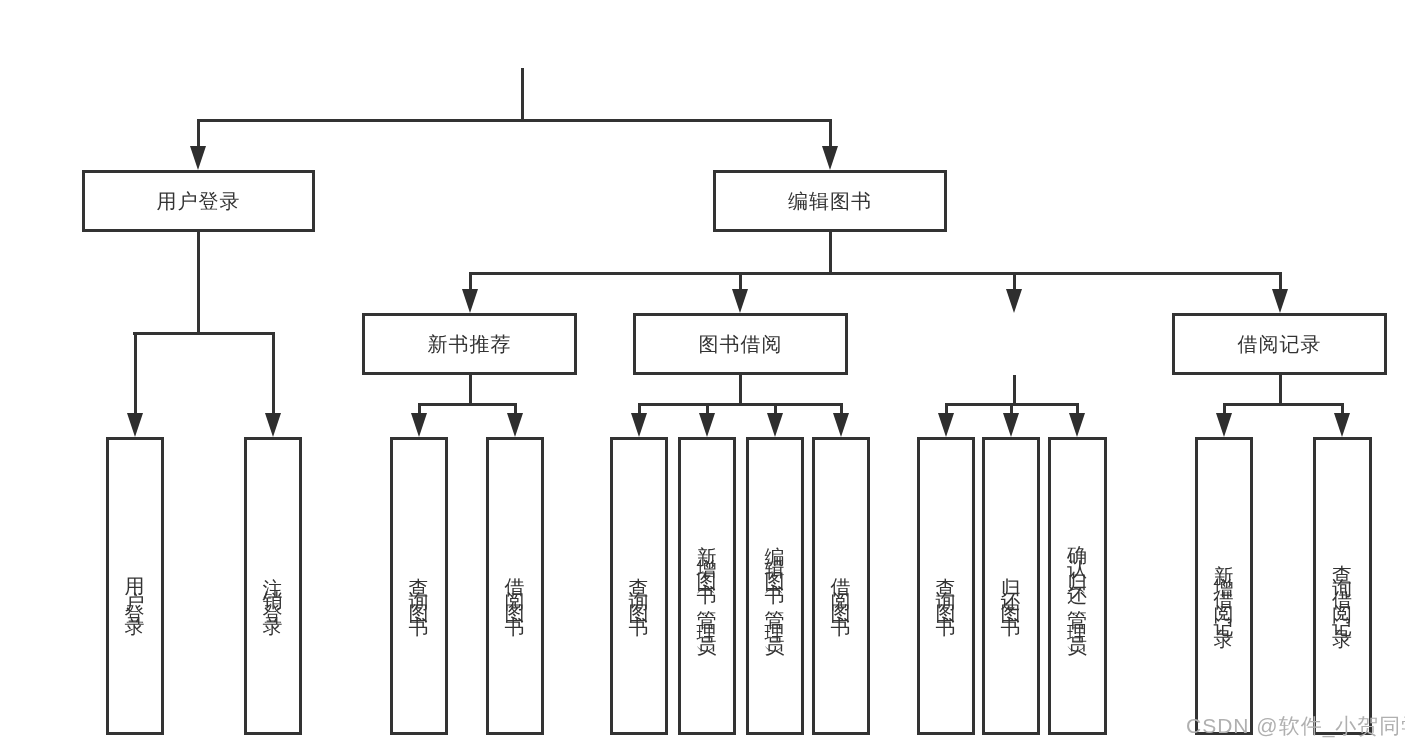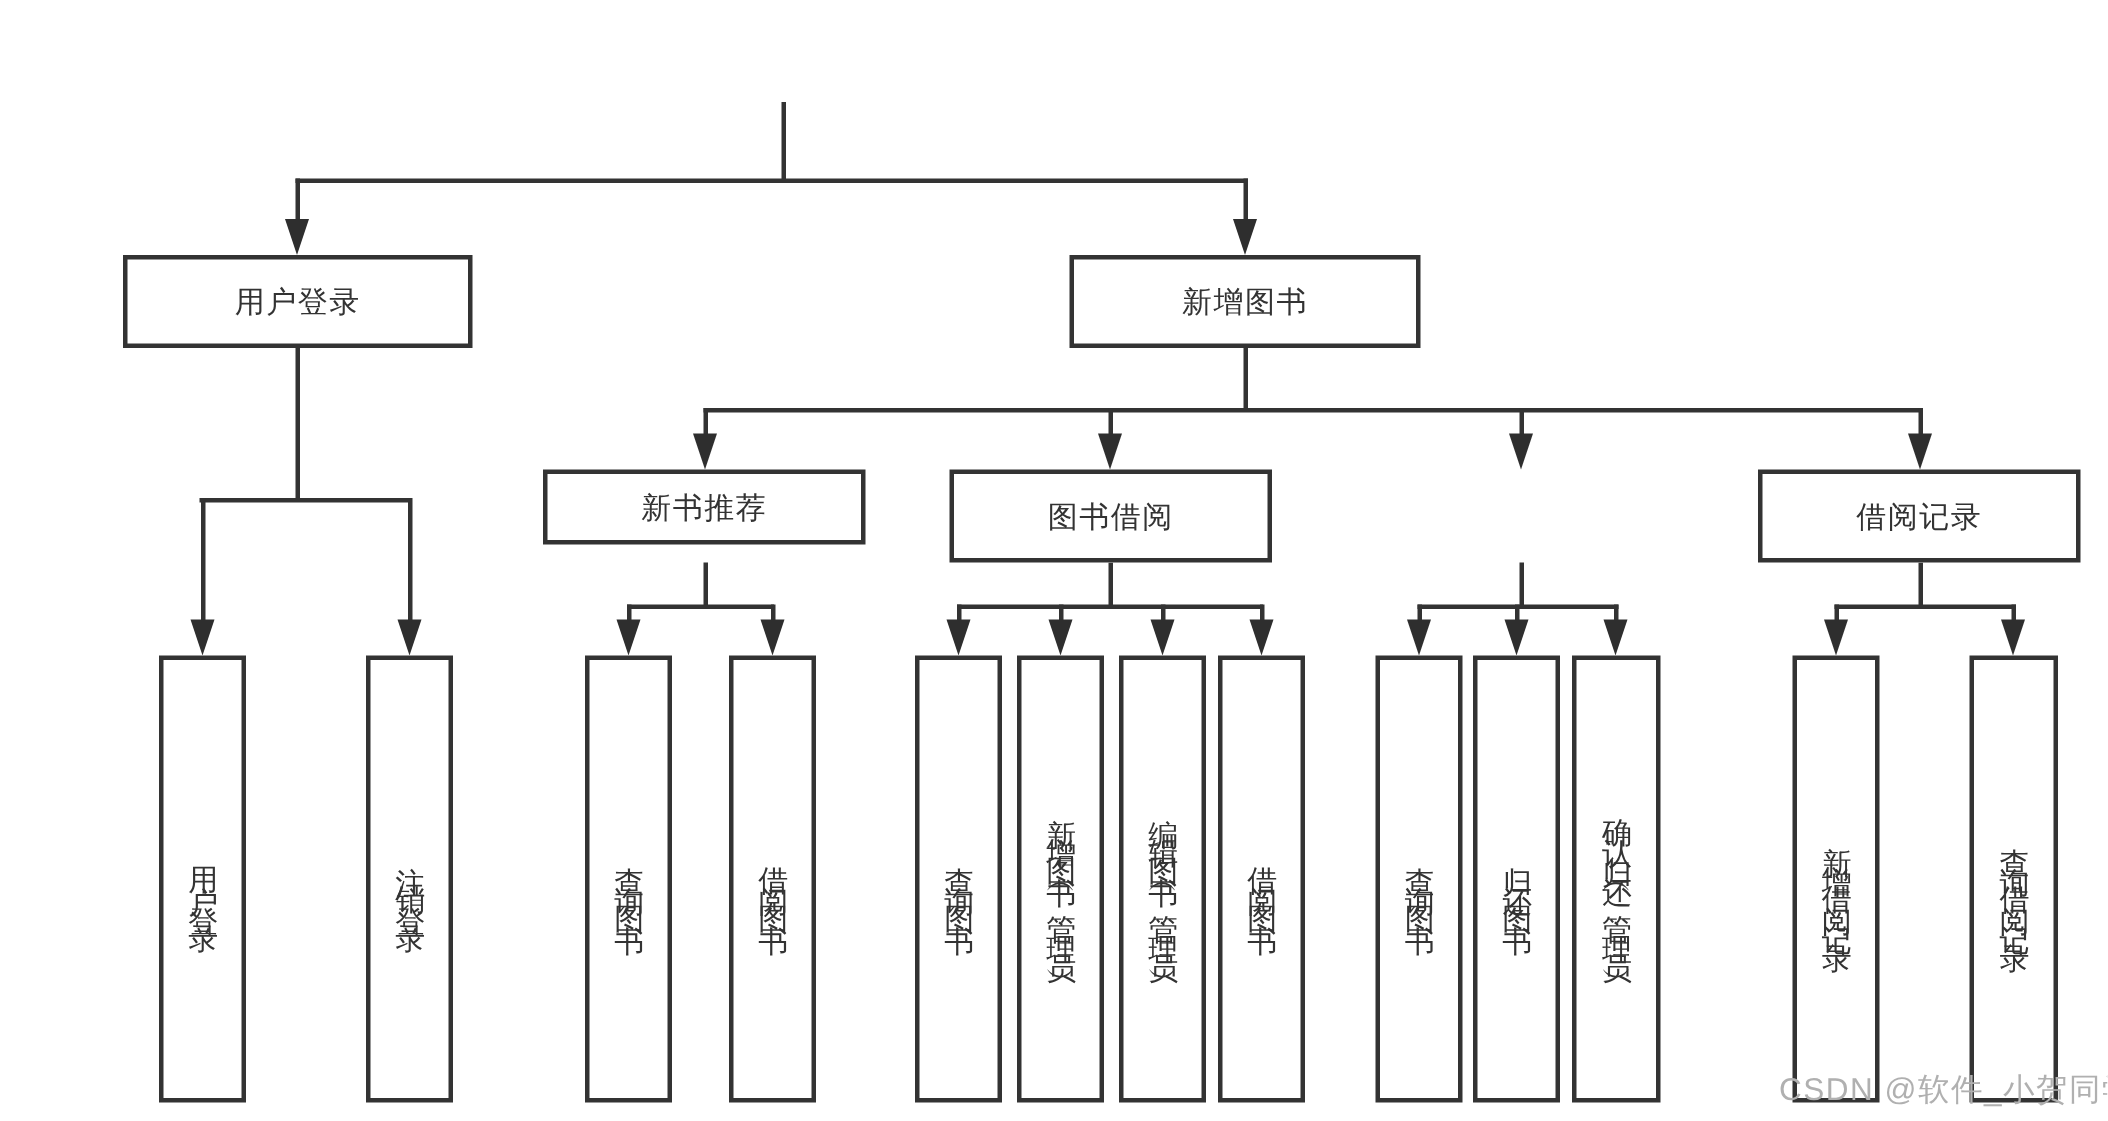--- a/index.html
+++ b/index.html
@@ -55,41 +55,41 @@
 
 
   <div class="vline" style="left:521px;top:68px;height:53px;"></div>
   <div class="hline" style="left:197px;top:119px;width:635px;"></div>
   <div class="vline" style="left:197px;top:119px;height:30px;"></div>
   <div class="vline" style="left:829px;top:119px;height:30px;"></div>
   <div class="arrow" style="left:190px;top:146px;"></div>
   <div class="arrow" style="left:822px;top:146px;"></div>
 
   <div class="box" style="left:82px;top:170px;width:233px;height:62px;">用户登录</div>
-  <div class="box" style="left:713px;top:170px;width:234px;height:62px;">新增图书</div>
+  <div class="box" style="left:713px;top:170px;width:234px;height:62px;">编辑图书</div>
 
   <div class="vline" style="left:197px;top:232px;height:102px;"></div>
   <div class="hline" style="left:133px;top:332px;width:141px;"></div>
   <div class="vline" style="left:134px;top:332px;height:84px;"></div>
   <div class="vline" style="left:272px;top:332px;height:84px;"></div>
   <div class="arrow" style="left:127px;top:413px;"></div>
   <div class="arrow" style="left:265px;top:413px;"></div>
 
   <div class="vline" style="left:829px;top:232px;height:42px;"></div>
   <div class="hline" style="left:469px;top:272px;width:813px;"></div>
   <div class="vline" style="left:469px;top:272px;height:20px;"></div>
   <div class="vline" style="left:739px;top:272px;height:20px;"></div>
   <div class="vline" style="left:1013px;top:272px;height:20px;"></div>
   <div class="vline" style="left:1279px;top:272px;height:20px;"></div>
   <div class="arrow" style="left:462px;top:289px;"></div>
   <div class="arrow" style="left:732px;top:289px;"></div>
   <div class="arrow" style="left:1006px;top:289px;"></div>
   <div class="arrow" style="left:1272px;top:289px;"></div>
 
-  <div class="box" style="left:362px;top:313px;width:215px;height:50px;text-align:center;">新书推荐</div>
+  <div class="box" style="left:362px;top:313px;width:215px;height:62px;text-align:center;">新书推荐</div>
   <div class="box" style="left:633px;top:313px;width:215px;height:62px;">图书借阅</div>
   <div class="box" style="left:1172px;top:313px;width:215px;height:62px;">借阅记录</div>
 
   <div class="vline" style="left:469px;top:375px;height:30px;"></div>
   <div class="hline" style="left:418px;top:403px;width:98px;"></div>
   <div class="vline" style="left:418px;top:403px;height:13px;"></div>
   <div class="vline" style="left:514px;top:403px;height:13px;"></div>
   <div class="arrow" style="left:411px;top:413px;"></div>
   <div class="arrow" style="left:507px;top:413px;"></div>
 

